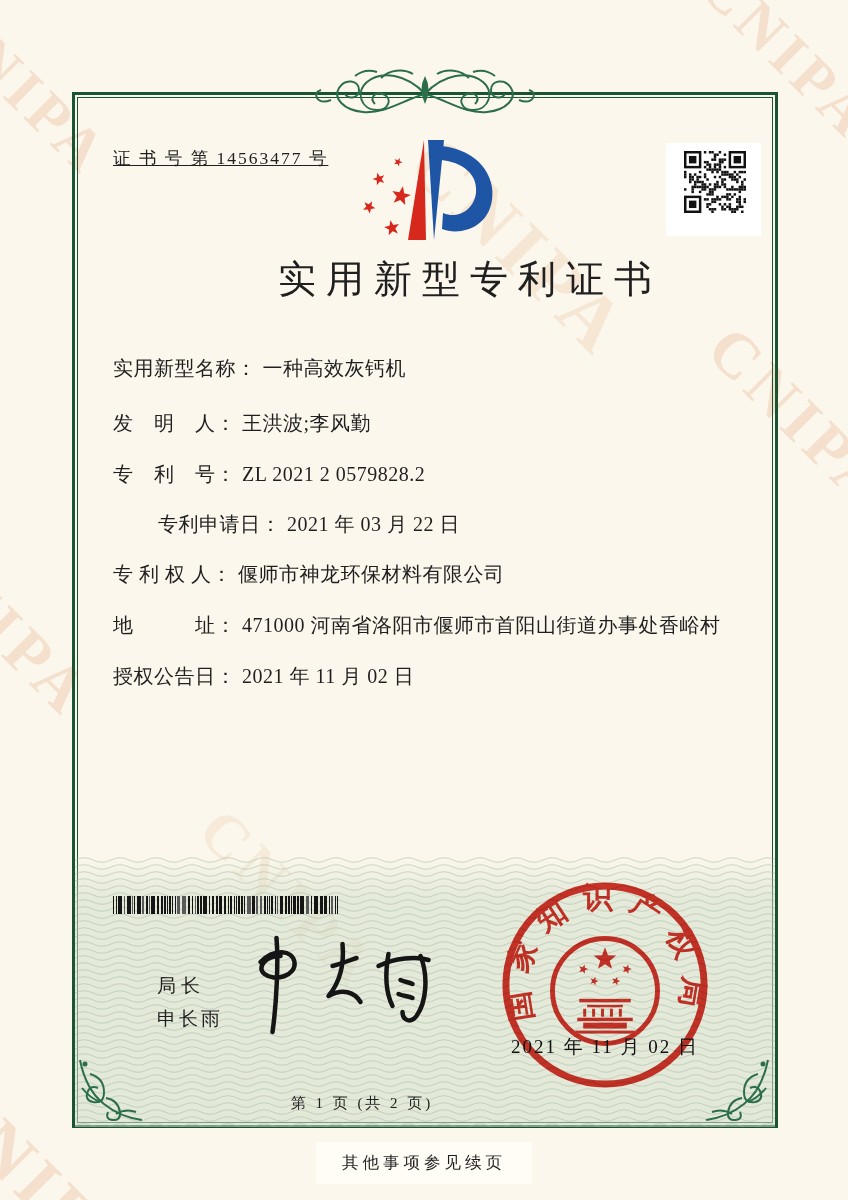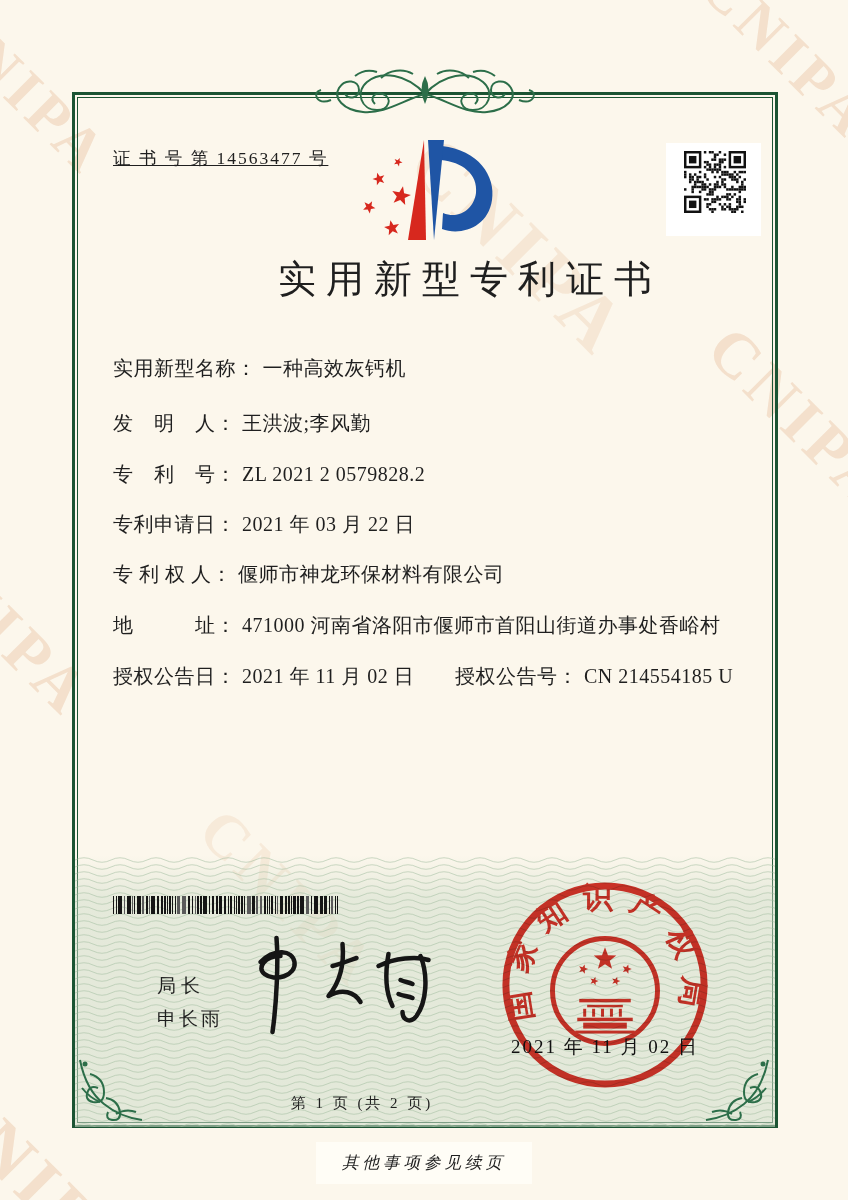--- a/index.html
+++ b/index.html
@@ -37,21 +37,21 @@
   .row{position:absolute;left:113px;right:78px;font-size:20px;letter-spacing:.5px;z-index:4;white-space:nowrap;}
   .row .lbl{display:inline-block;}
   .row .val{margin-left:6px;}
   .grant-right{position:absolute;left:342px;top:0;}
   .paras{position:absolute;left:100px;right:92px;top:697px;z-index:4;}
   .paras p{margin:0;font-size:16.5px;line-height:24.5px;text-align:justify;text-indent:2em;}
   .official{position:absolute;left:121px;font-size:19px;letter-spacing:5px;z-index:5;margin-left:36px;}
   .pageinfo{position:absolute;left:72px;top:1094px;width:580px;text-align:center;font-size:15px;letter-spacing:3px;z-index:5;}
   .contbox{
     position:absolute;top:1142px;left:50%;transform:translateX(-50%);
-    background:#fffdf6;padding:10px 26px;font-size:16.5px;letter-spacing:4px;z-index:4;font-style:italic;
+    background:#fffdf6;padding:10px 26px;font-size:16.5px;letter-spacing:4px;z-index:4;
   }
   
   #logo{position:absolute;left:352px;top:136px;z-index:4;}
   .qrbg{position:absolute;left:666px;top:143px;width:95px;height:93px;background:#ffffff;z-index:3;}
   #qr{position:absolute;left:684px;top:151px;z-index:4;}
   #barcode{position:absolute;left:113px;top:896px;z-index:4;}
   #sig{position:absolute;left:228px;top:932px;z-index:6;}
   #seal{position:absolute;left:496px;top:876px;z-index:5;mix-blend-mode:multiply;opacity:.94;}
   .sealdate{position:absolute;left:496px;top:1034px;width:218px;text-align:center;font-size:19px;letter-spacing:2px;color:#111;z-index:6;white-space:nowrap;}
 </style>
@@ -360,34 +360,31 @@
 
 <div class="row" style="top:355px;">
   <span class="lbl">实用新型名称：</span><span class="val">一种高效灰钙机</span>
 </div>
 <div class="row" style="top:410px;">
   <span class="lbl">发　明　人：</span><span class="val">王洪波;李风勤</span>
 </div>
 <div class="row" style="top:461px;">
   <span class="lbl">专　利　号：</span><span class="val">ZL 2021 2 0579828.2</span>
 </div>
-<div class="row" style="top:511px;">
+<div class="row" style="top:511px;margin-left:45px;">
   <span class="lbl">专利申请日：</span><span class="val">2021 年 03 月 22 日</span>
 </div>
 <div class="row" style="top:561px;">
   <span class="lbl">专 利 权 人：</span><span class="val">偃师市神龙环保材料有限公司</span>
 </div>
 <div class="row" style="top:612px;">
   <span class="lbl">地　　　址：</span><span class="val">471000 河南省洛阳市偃师市首阳山街道办事处香峪村</span>
 </div>
 <div class="row" style="top:663px;">
   <span class="lbl">授权公告日：</span><span class="val">2021 年 11 月 02 日</span>
-  <span class="grant-right">
-    <span class="lbl">授权公告号：</span><span class="val">CN 214554185 U</span>
-  </span>
 </div>
 
 <div class="paras">
 </div>
 
 <svg id="barcode" width="230" height="18" viewBox="0 0 230 18">
     <rect x="0" y="0" width="1" height="18" fill="#151515"></rect>
     <rect x="3" y="0" width="1" height="18" fill="#151515"></rect>
     <rect x="5" y="0" width="4" height="18" fill="#151515"></rect>
     <rect x="11" y="0" width="1" height="18" fill="#5a5a5a"></rect>

